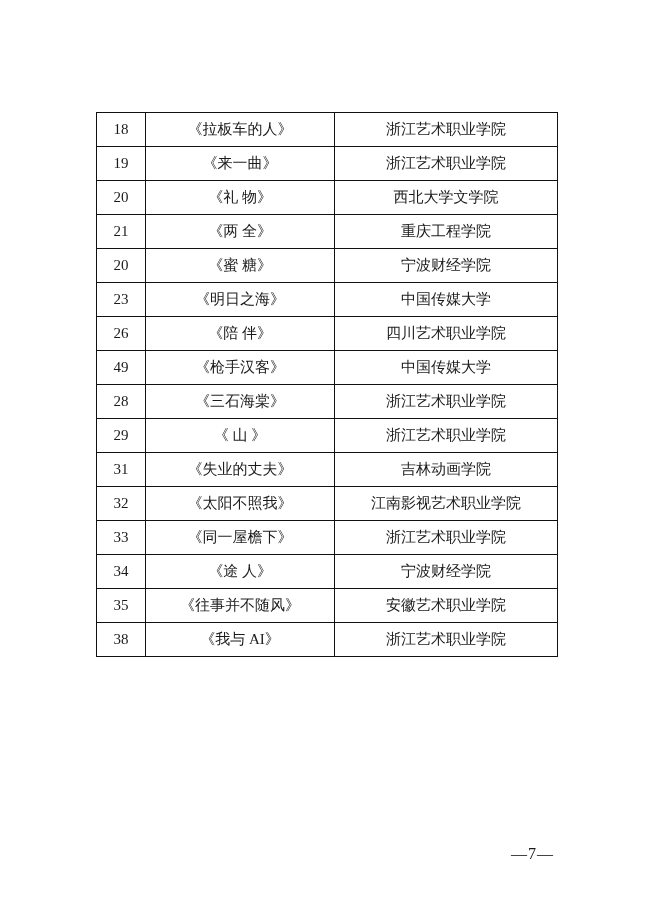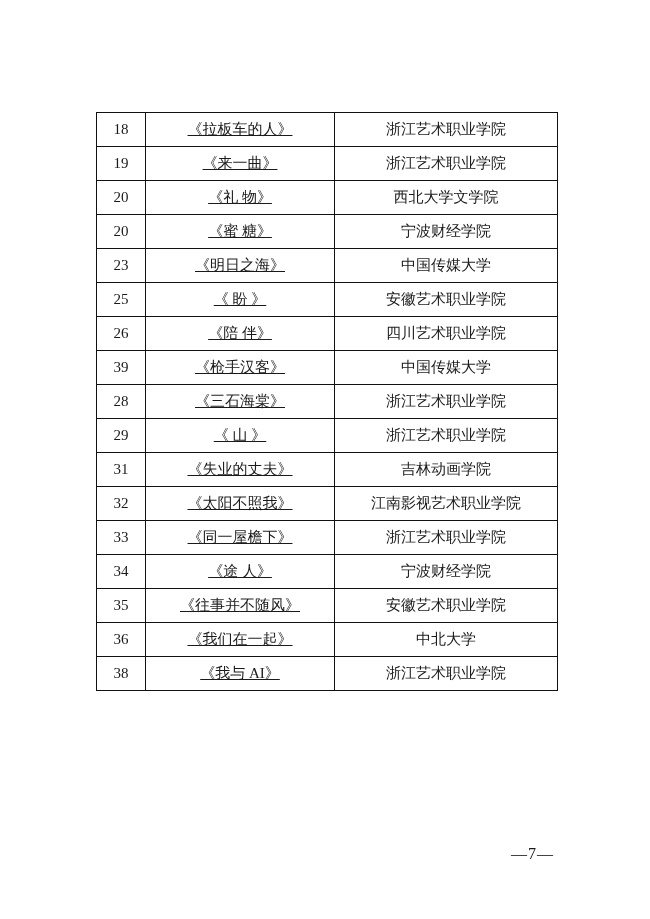--- a/index.html
+++ b/index.html
@@ -42,21 +42,20 @@
     font-size: 15px;
     line-height: 33px;
     font-family: "Liberation Serif", serif;
     white-space: nowrap;
   }
   td.col-num {
     width: 48px;
   }
   td.col-title {
     width: 188px;
-    text-decoration: underline;
   }
   td.col-org {
     width: 222px;
   }
   .page-number {
     position: absolute;
     left: 0;
     top: 845px;
     width: 650px;
     text-align: center;
@@ -88,41 +87,41 @@
             <td class="col-num">19</td>
             <td class="col-title">《来一曲》</td>
             <td class="col-org">浙江艺术职业学院</td>
           </tr>
           <tr>
             <td class="col-num">20</td>
             <td class="col-title">《礼  物》</td>
             <td class="col-org">西北大学文学院</td>
           </tr>
           <tr>
+            <td class="col-num">21</td>
+            <td class="col-title">《两  全》</td>
+            <td class="col-org">重庆工程学院</td>
+          </tr>
+          <tr>
             <td class="col-num">20</td>
             <td class="col-title">《蜜  糖》</td>
             <td class="col-org">宁波财经学院</td>
           </tr>
           <tr>
             <td class="col-num">23</td>
             <td class="col-title">《明日之海》</td>
             <td class="col-org">中国传媒大学</td>
           </tr>
           <tr>
-            <td class="col-num">25</td>
-            <td class="col-title">《  盼  》</td>
-            <td class="col-org">安徽艺术职业学院</td>
-          </tr>
-          <tr>
             <td class="col-num">26</td>
             <td class="col-title">《陪  伴》</td>
             <td class="col-org">四川艺术职业学院</td>
           </tr>
           <tr>
-            <td class="col-num">39</td>
+            <td class="col-num">49</td>
             <td class="col-title">《枪手汉客》</td>
             <td class="col-org">中国传媒大学</td>
           </tr>
           <tr>
             <td class="col-num">28</td>
             <td class="col-title">《三石海棠》</td>
             <td class="col-org">浙江艺术职业学院</td>
           </tr>
           <tr>
             <td class="col-num">29</td>
@@ -148,25 +147,20 @@
             <td class="col-num">34</td>
             <td class="col-title">《途  人》</td>
             <td class="col-org">宁波财经学院</td>
           </tr>
           <tr>
             <td class="col-num">35</td>
             <td class="col-title">《往事并不随风》</td>
             <td class="col-org">安徽艺术职业学院</td>
           </tr>
           <tr>
-            <td class="col-num">36</td>
-            <td class="col-title">《我们在一起》</td>
-            <td class="col-org">中北大学</td>
-          </tr>
-          <tr>
             <td class="col-num">38</td>
             <td class="col-title">《我与 AI》</td>
             <td class="col-org">浙江艺术职业学院</td>
           </tr>
         </tbody>
     </table>
   </div>
 
   <div class="page-number">
     <span class="pn-inner">—7—</span>

